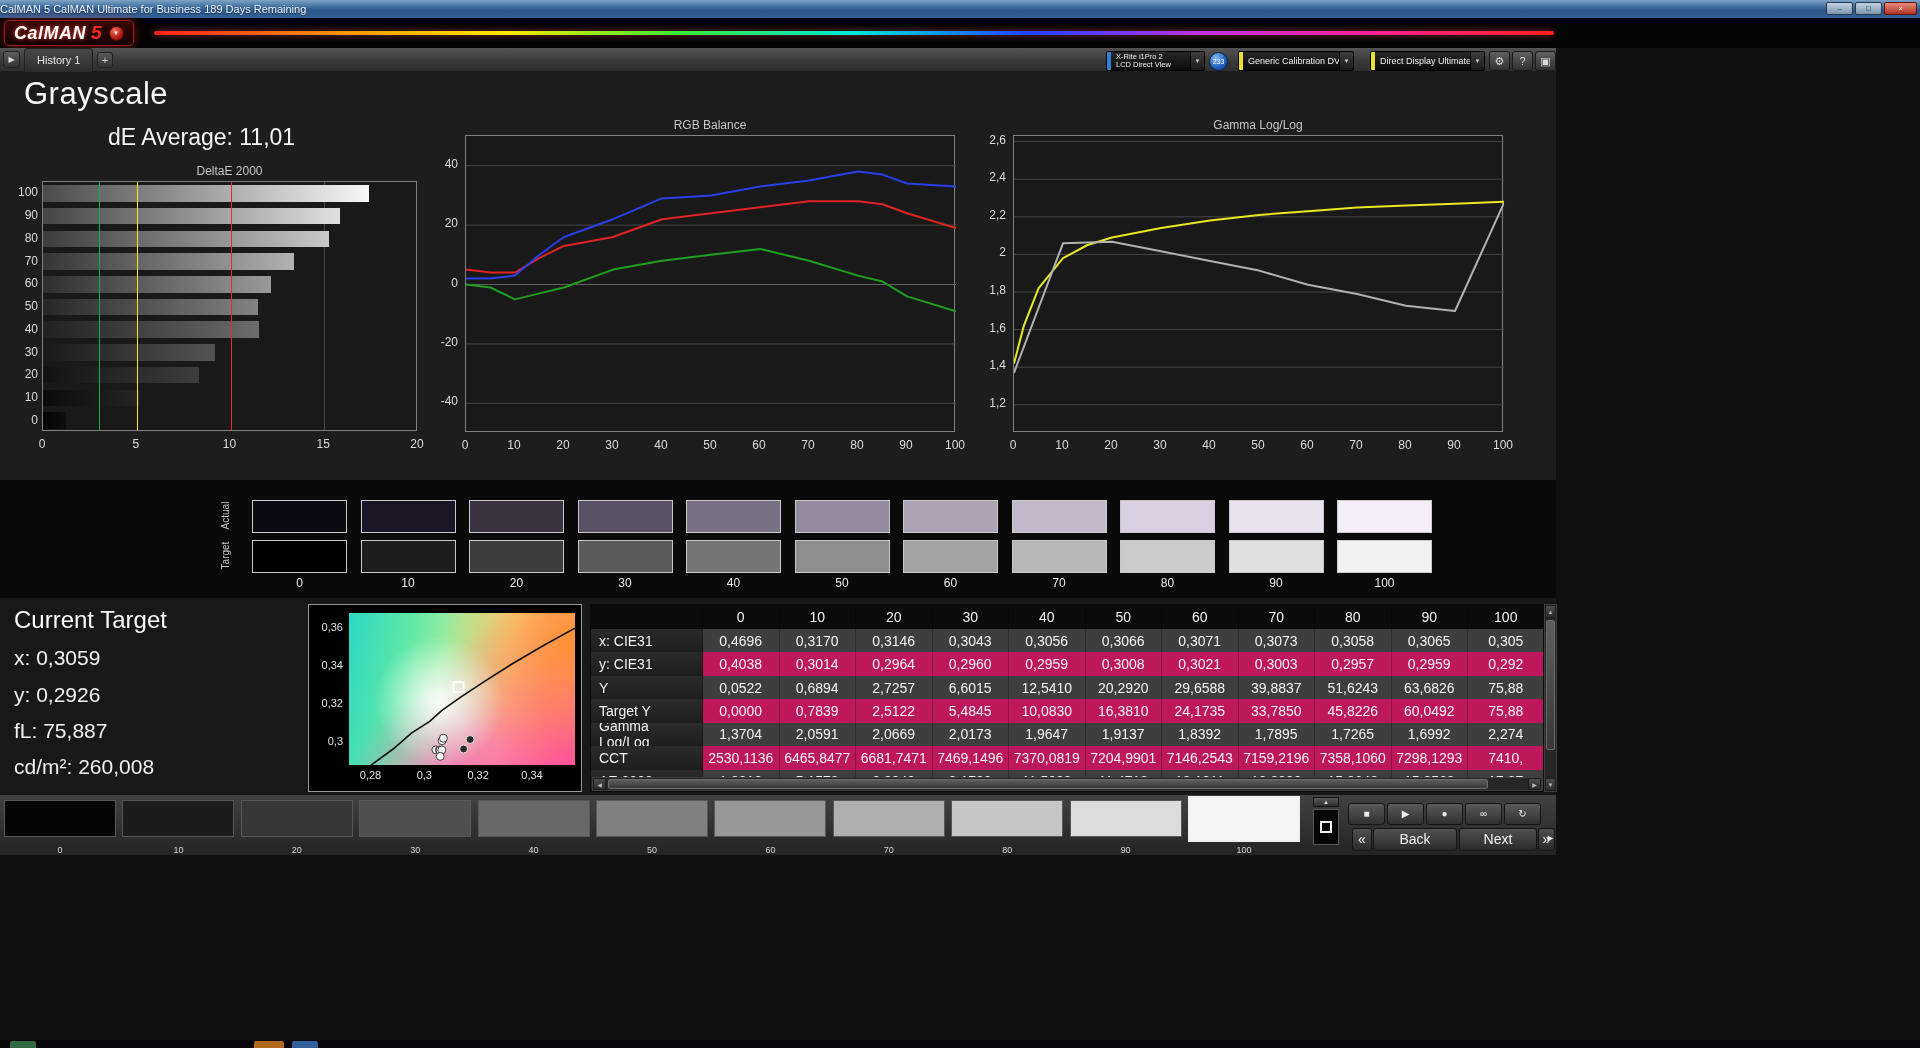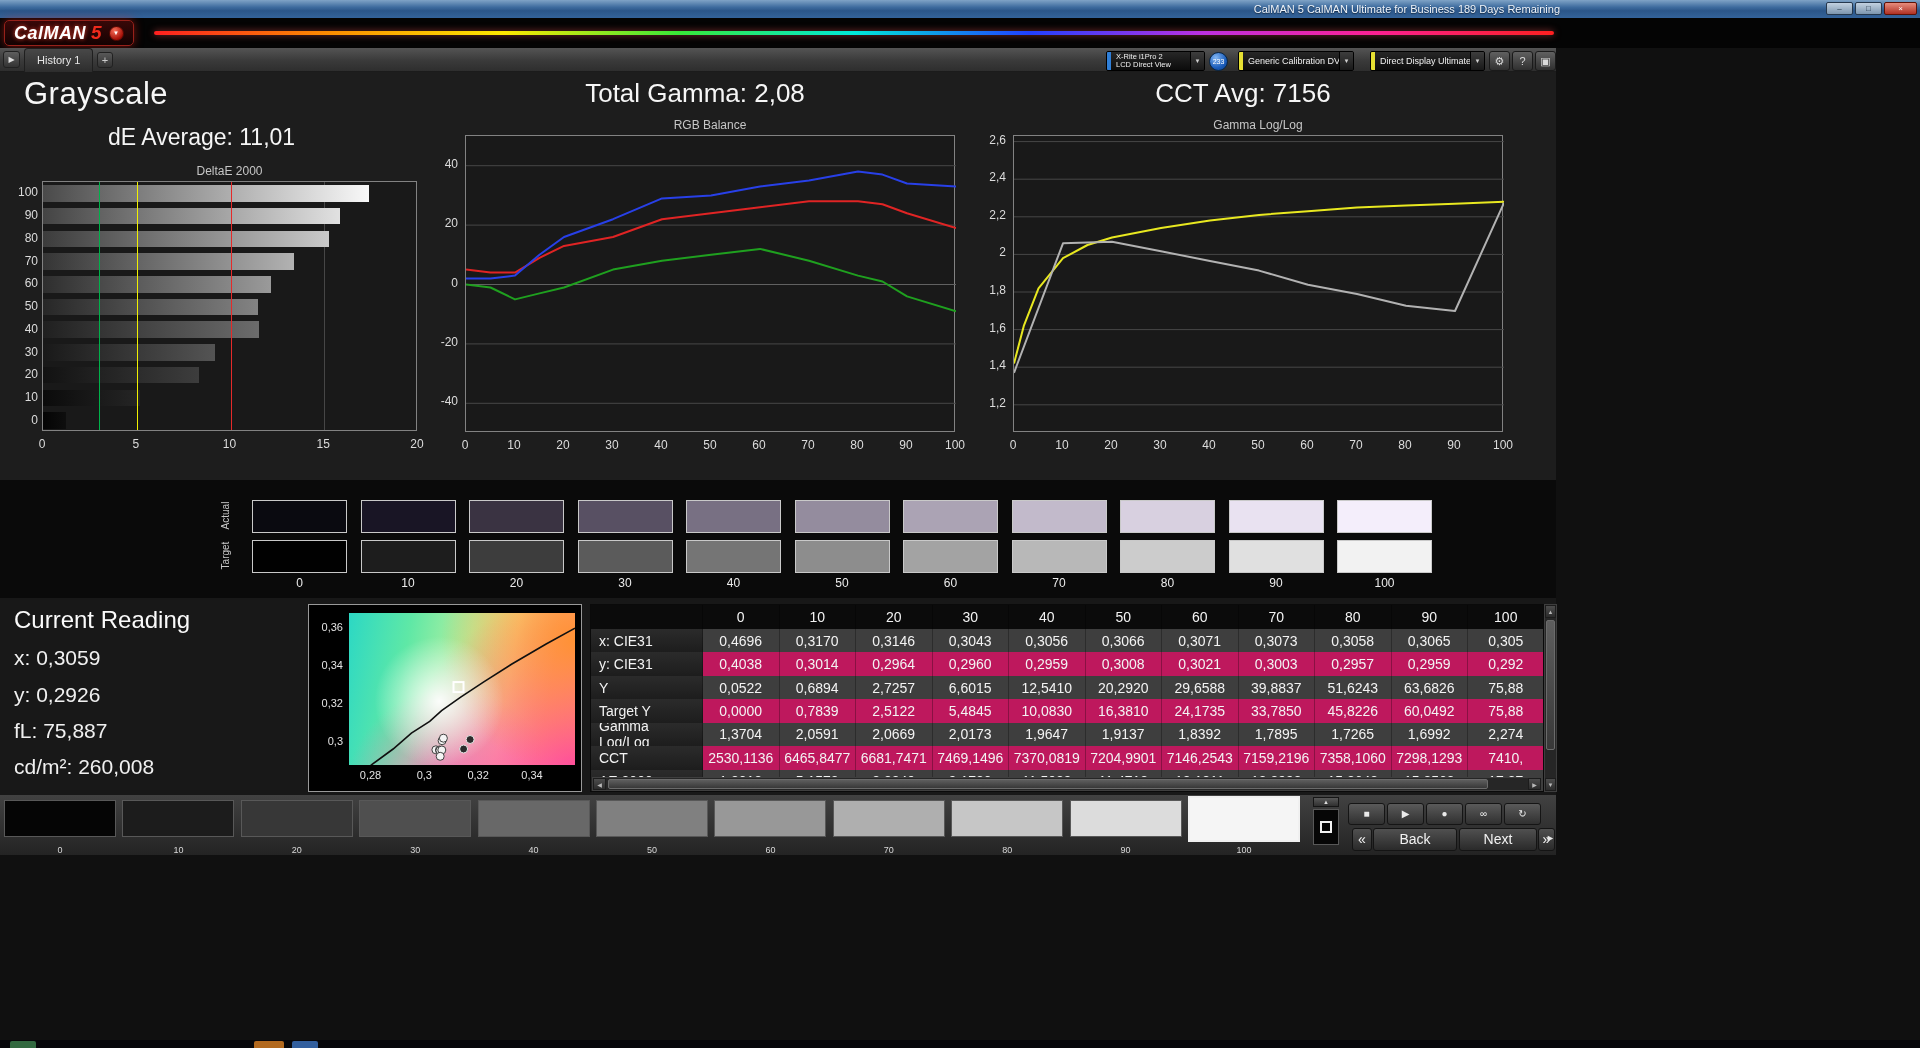--- a/index.html
+++ b/index.html
@@ -4,21 +4,21 @@
 <style>
   *{box-sizing:border-box;margin:0;padding:0}
   html,body{background:#0c0c0c}
   body{font-family:"Liberation Sans",sans-serif;-webkit-font-smoothing:antialiased}
   button{appearance:none;border:none;background:none;padding:0;font-family:inherit;cursor:default}
   .screen{position:relative;width:1920px;height:1048px;background:#101010;overflow:hidden}
 
   
   .titlebar{position:absolute;left:0;top:0;width:1920px;height:18px;
     background:linear-gradient(to bottom,#7fa3c6 0%,#3d6b9e 40%,#2b5689 60%,#34639a 100%);}
-  .title-text{position:absolute;left:0;top:0;width:1560px;text-align:right;font-size:11px;line-height:18px;color:#eef4fb;text-shadow:0 1px 1px rgba(0,0,0,.5)}
+  .title-text{position:absolute;left:0;top:0;width:1560px;text-align:left;font-size:11px;line-height:18px;color:#eef4fb;text-shadow:0 1px 1px rgba(0,0,0,.5)}
   .win-buttons{position:absolute;right:3px;top:2px;display:flex;gap:2px}
   .winbtn{width:27px;height:13px;border:1px solid #27394e;border-radius:2px;background:linear-gradient(#c2d1e0,#7d96af);color:#17283a;font-size:8px;line-height:11px;text-align:center}
   .winbtn.close{width:33px;background:linear-gradient(#e78d7d,#b03124);border-color:#5f1106;color:#fff}
 
   
   .brandbar{position:absolute;left:0;top:18px;width:1920px;height:30px;background:#040404}
   .logo{position:absolute;left:4px;top:2px;height:26px;display:flex;align-items:center;gap:4px;padding:12px 9px;
     background:linear-gradient(#390808,#140202);border:1px solid #97211a;border-radius:5px;box-shadow:0 0 10px rgba(225,35,25,.5)}
   .logo-name{font-size:18px;font-weight:bold;font-style:italic;color:#fff;letter-spacing:.5px;text-shadow:0 0 4px rgba(255,70,50,.9)}
   .logo-ver{font-size:19px;font-weight:bold;font-style:italic;color:#ef2a1c;margin-left:1px}
@@ -189,22 +189,20 @@
     <button class="iconbtn" style="left:1535px">▣</button>
   </div>
 
   <div class="band-top"></div>
   <div class="band-swatches"></div>
   <div class="band-reading"></div>
   <div class="band-patterns"></div>
 
   <div class="h1" id="h-grayscale">Grayscale</div>
   <div class="h1" id="h-deavg">dE Average: 11,01</div>
-  <div class="h1" id="h-gamma">Total Gamma: 2,08</div>
-  <div class="h1" id="h-cct">CCT Avg: 7156</div>
 
   <div class="chart-box" id="deltae-box">
     <div class="chart-sub">DeltaE 2000</div>
     <div class="plot" id="deltae-plot">
         <div class="vline" style="left: 93.8px;"></div>
         <div class="vline" style="left: 187.5px;"></div>
         <div class="vline" style="left: 281.3px;"></div>
         <div class="debar" style="top: 3px; height: 16.7px; width: 325.7px; background: linear-gradient(to right, rgb(74, 74, 74), rgb(248, 248, 248));"></div>
         <div class="debar" style="top: 25.7px; height: 16.7px; width: 297.4px; background: linear-gradient(to right, rgb(68, 68, 68), rgb(225, 225, 225));"></div>
         <div class="debar" style="top: 48.5px; height: 16.7px; width: 286.1px; background: linear-gradient(to right, rgb(60, 60, 60), rgb(201, 201, 201));"></div>
@@ -299,21 +297,21 @@
       <div class="xtick" style="left: 313px;">60</div>
       <div class="xtick" style="left: 362px;">70</div>
       <div class="xtick" style="left: 411px;">80</div>
       <div class="xtick" style="left: 460px;">90</div>
       <div class="xtick" style="left: 509px;">100</div>
     </div>
 
   <div class="sw-rot" style="left:204px;top:509px">Actual</div>
   <div class="sw-rot" style="left:204px;top:549px">Target</div>
 
-  <div class="cr-title">Current Reading</div>
+  <div class="cr-title">Current Target</div>
   <div class="cr-val" style="top:646px">x: 0,3059</div>
   <div class="cr-val" style="top:683px">y: 0,2926</div>
   <div class="cr-val" style="top:719px">fL: 75,887</div>
   <div class="cr-val" style="top:755px">cd/m²: 260,008</div>
 
   <div id="cie-box">
     <div class="cie-plot"></div>
   <div class="cie-ytick" style="top: 16.2px;">0,36</div>
       <div class="cie-ytick" style="top: 54.2px;">0,34</div>
       <div class="cie-ytick" style="top: 92.2px;">0,32</div>

